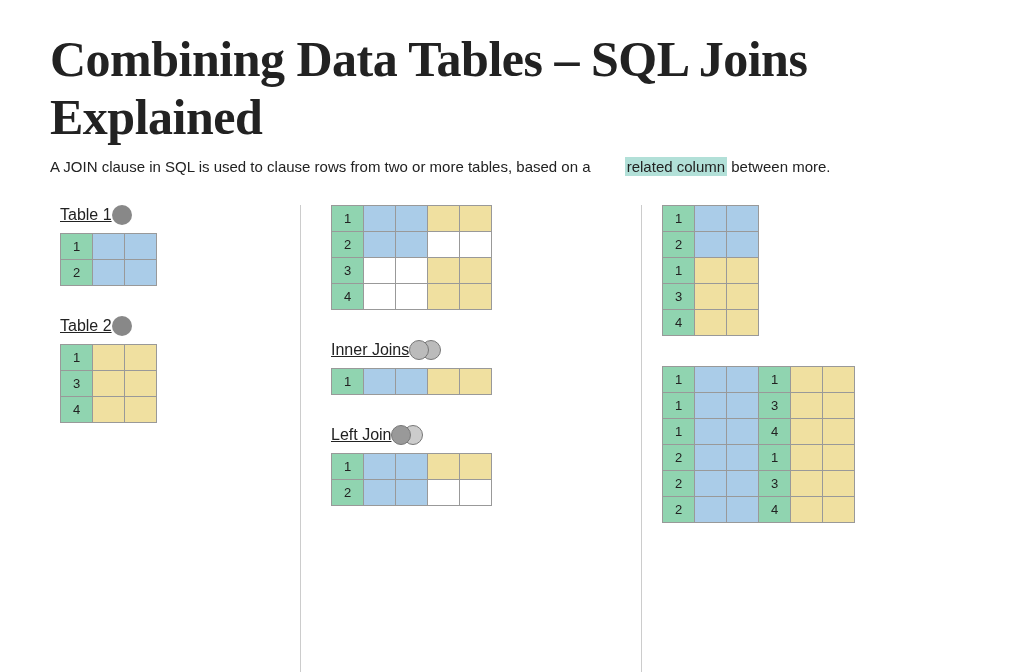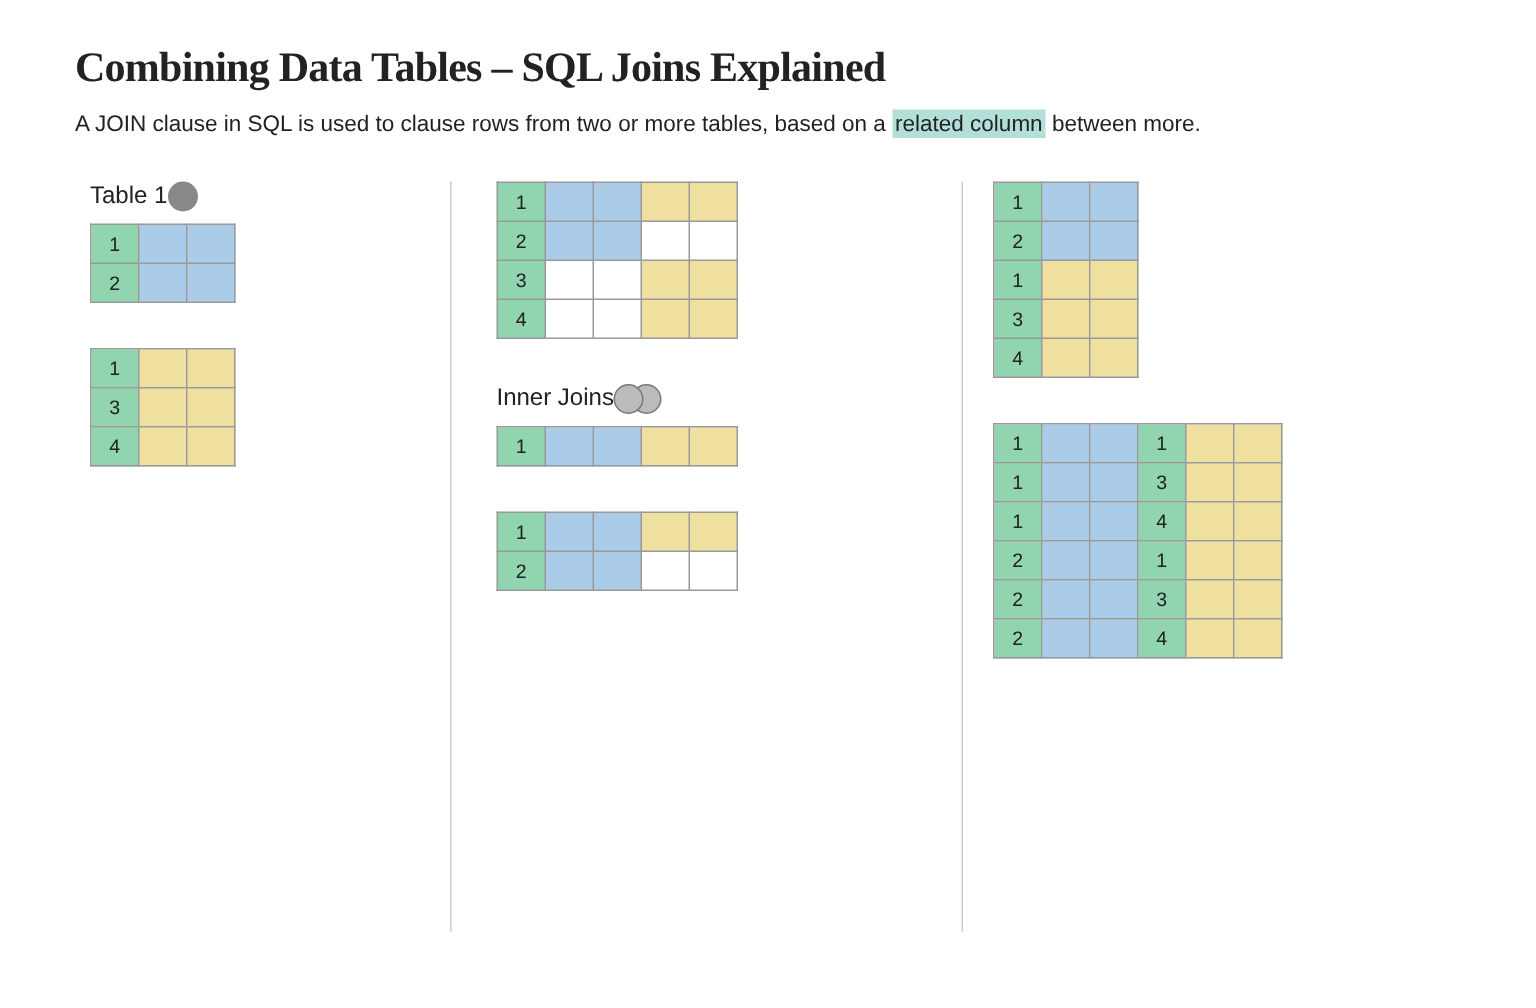--- a/index.html
+++ b/index.html
@@ -5,34 +5,35 @@
     * { box-sizing: border-box; margin: 0; padding: 0; }
     body {
       background: #fff;
       font-family: 'Georgia', serif;
       width: 1024px;
       min-height: 672px;
       padding: 30px 50px;
       color: #222;
     }
     h1 {
-      font-size: 28px;
+      font-size: 50px;
       font-weight: 700;
       margin-bottom: 12px;
       letter-spacing: -0.5px;
     }
     .subtitle {
       font-size: 15px;
       margin-bottom: 30px;
       color: #222;
       font-family: Arial, sans-serif;
     }
     .highlight {
       background-color: #b2e0d8;
       padding: 1px 2px;
+      margin-left: 30px;
     }
     .main-layout {
       display: grid;
       grid-template-columns: 250px 1px 340px 1px 340px;
       gap: 0;
       align-items: start;
     }
     .divider {
       background: #ccc;
       width: 1px;
@@ -47,20 +48,21 @@
     .col-right { padding: 0 20px; }
 
     
     .section-label {
       font-size: 16px;
       font-family: Arial, sans-serif;
       margin-bottom: 8px;
       display: flex;
       align-items: center;
       gap: 0;
+      text-decoration: underline;
     }
     table.data-table {
       border-collapse: collapse;
       margin-bottom: 30px;
     }
     table.data-table td {
       width: 32px;
       height: 26px;
       border: 1.5px solid #999;
       text-align: center;
@@ -153,20 +155,24 @@
         <td class="cell-blue"></td>
       </tr>
       <tr>
         <td class="cell-green">2</td>
         <td class="cell-blue"></td>
         <td class="cell-blue"></td>
       </tr>
     </tbody>
       </table>
 
+    <div class="section-label">
+      <span>Table 2</span>
+      <span class="icon-circle"></span>
+    </div>
     <table class="data-table">
       <tbody>
           <tr>
         <td class="cell-green">1</td>
         <td class="cell-yellow"></td>
         <td class="cell-yellow"></td>
       </tr>
       <tr>
         <td class="cell-green">3</td>
         <td class="cell-yellow"></td>
@@ -230,20 +236,27 @@
           <tr>
         <td class="cell-green">1</td>
         <td class="cell-blue"></td>
         <td class="cell-blue"></td>
         <td class="cell-yellow"></td>
         <td class="cell-yellow"></td>
       </tr>
     </tbody>
       </table>
 
+    <div class="section-label">
+      <span>Left Join</span>
+      <span class="icon-overlap icon-left">
+        <span class="c1"></span>
+          <span class="c2"></span>
+      </span>
+    </div>
     <table class="data-table">
       <tbody>
           <tr>
         <td class="cell-green">1</td>
         <td class="cell-blue"></td>
         <td class="cell-blue"></td>
         <td class="cell-yellow"></td>
         <td class="cell-yellow"></td>
       </tr>
       <tr>

